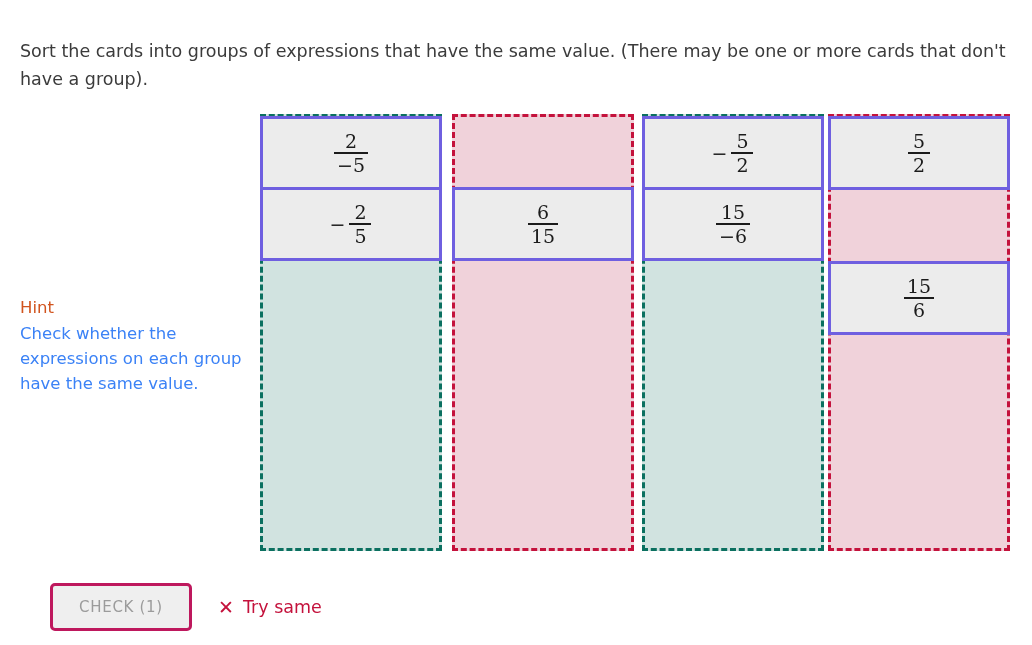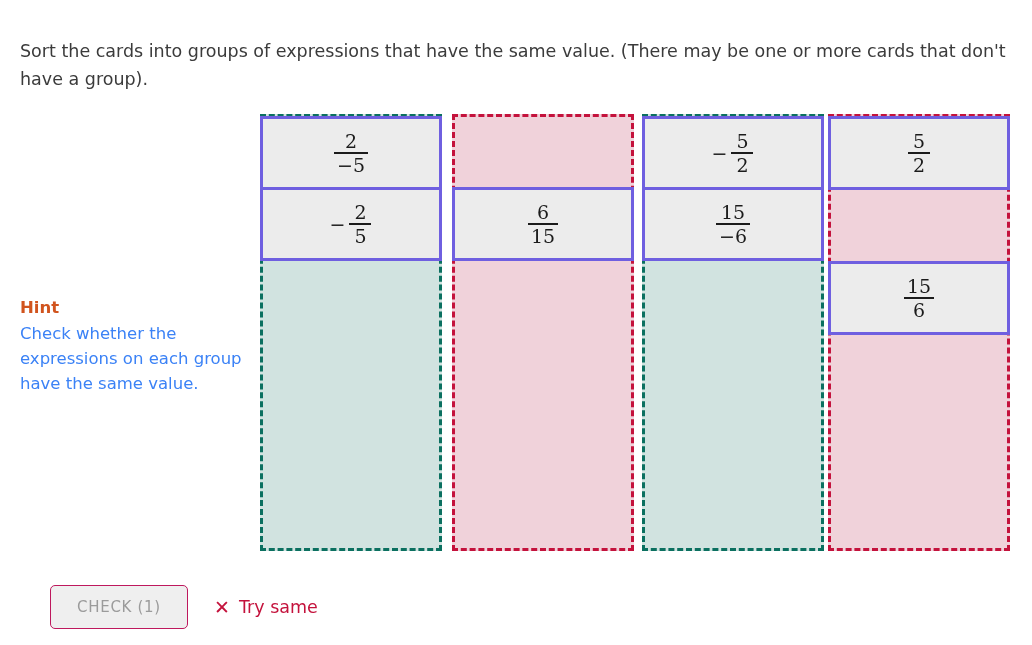--- a/index.html
+++ b/index.html
@@ -29,21 +29,21 @@
 
   
   .hint-block {
     position: absolute;
     left: 20px;
     top: 296px;
     width: 228px;
   }
   .hint-title {
     color: #d1541e;
-    font-weight: bold;
+    font-weight: normal;
     font-size: 16.5px;
     line-height: 1.5;
   }
   .hint-body {
     color: #3b82f6;
     font-size: 16.5px;
     line-height: 1.52;
   }
 
   
@@ -152,21 +152,21 @@
   }
   .num-correct {
     font-size: 17px;
     color: #3b3b3b;
     white-space: nowrap;
   }
   .check-button {
     margin-left: 30px;
     width: 136px;
     height: 42px;
-    border: 1px solid #be185d;
+    border: 3px solid #be185d;
     border-radius: 5px;
     background: #efefef;
     color: #9b9b9b;
     font-family: "DejaVu Sans", "Liberation Sans", sans-serif;
     font-size: 15px;
     letter-spacing: 0.7px;
     display: flex;
     align-items: center;
     justify-content: center;
     cursor: default;

